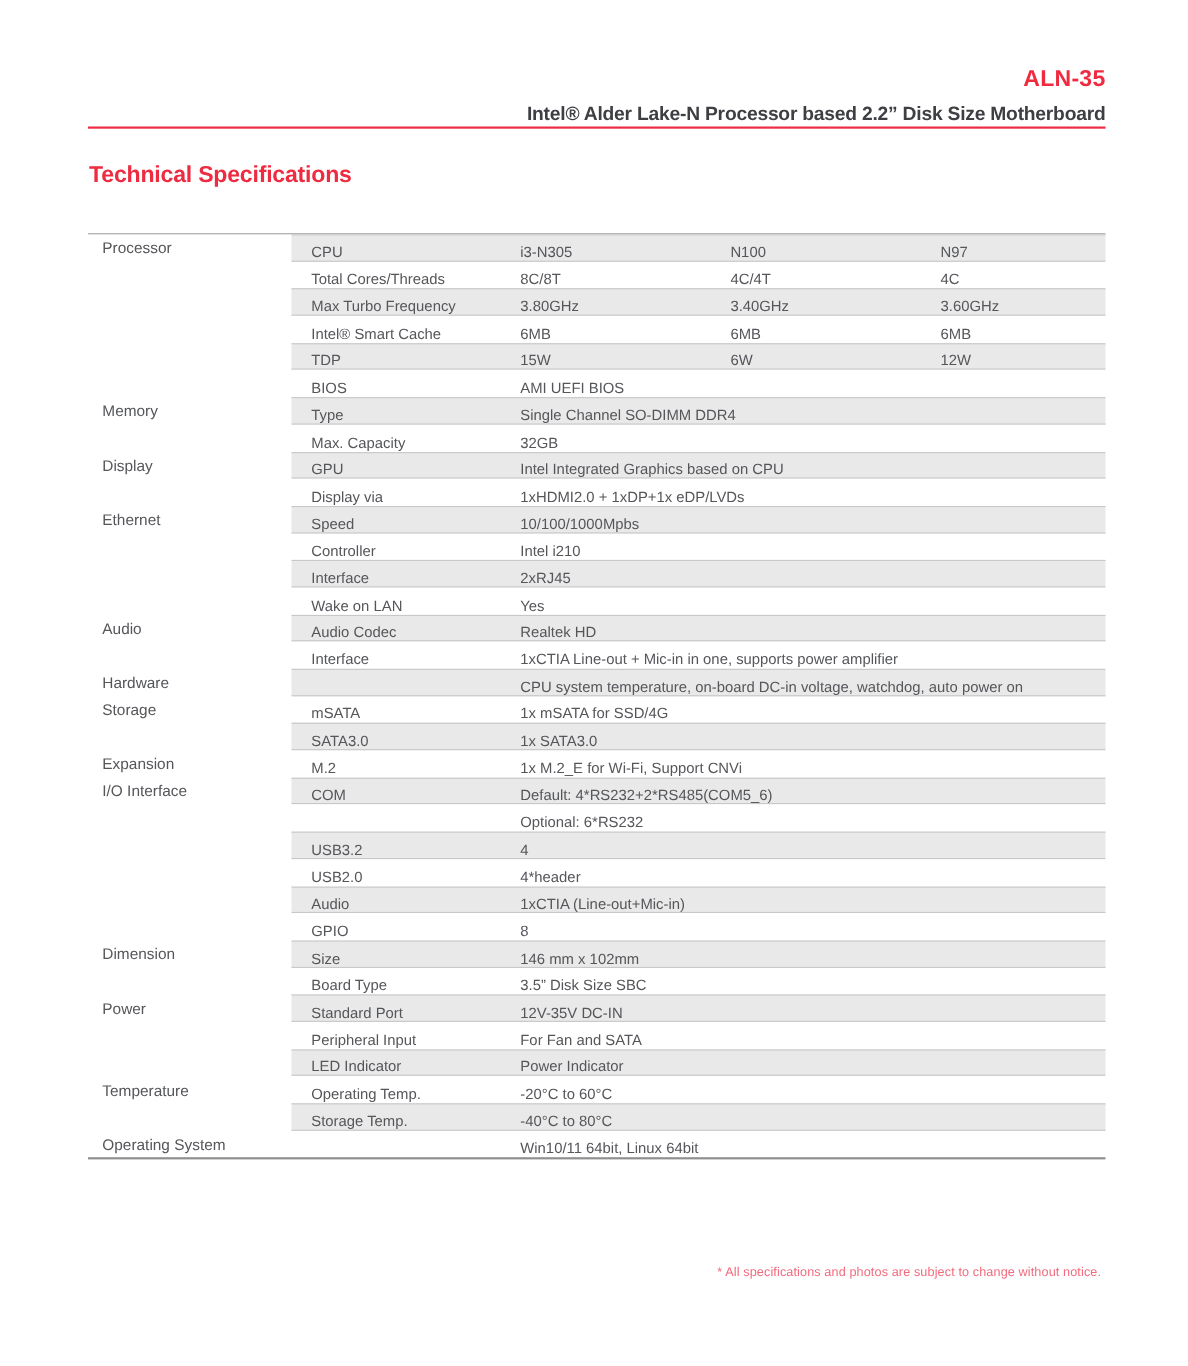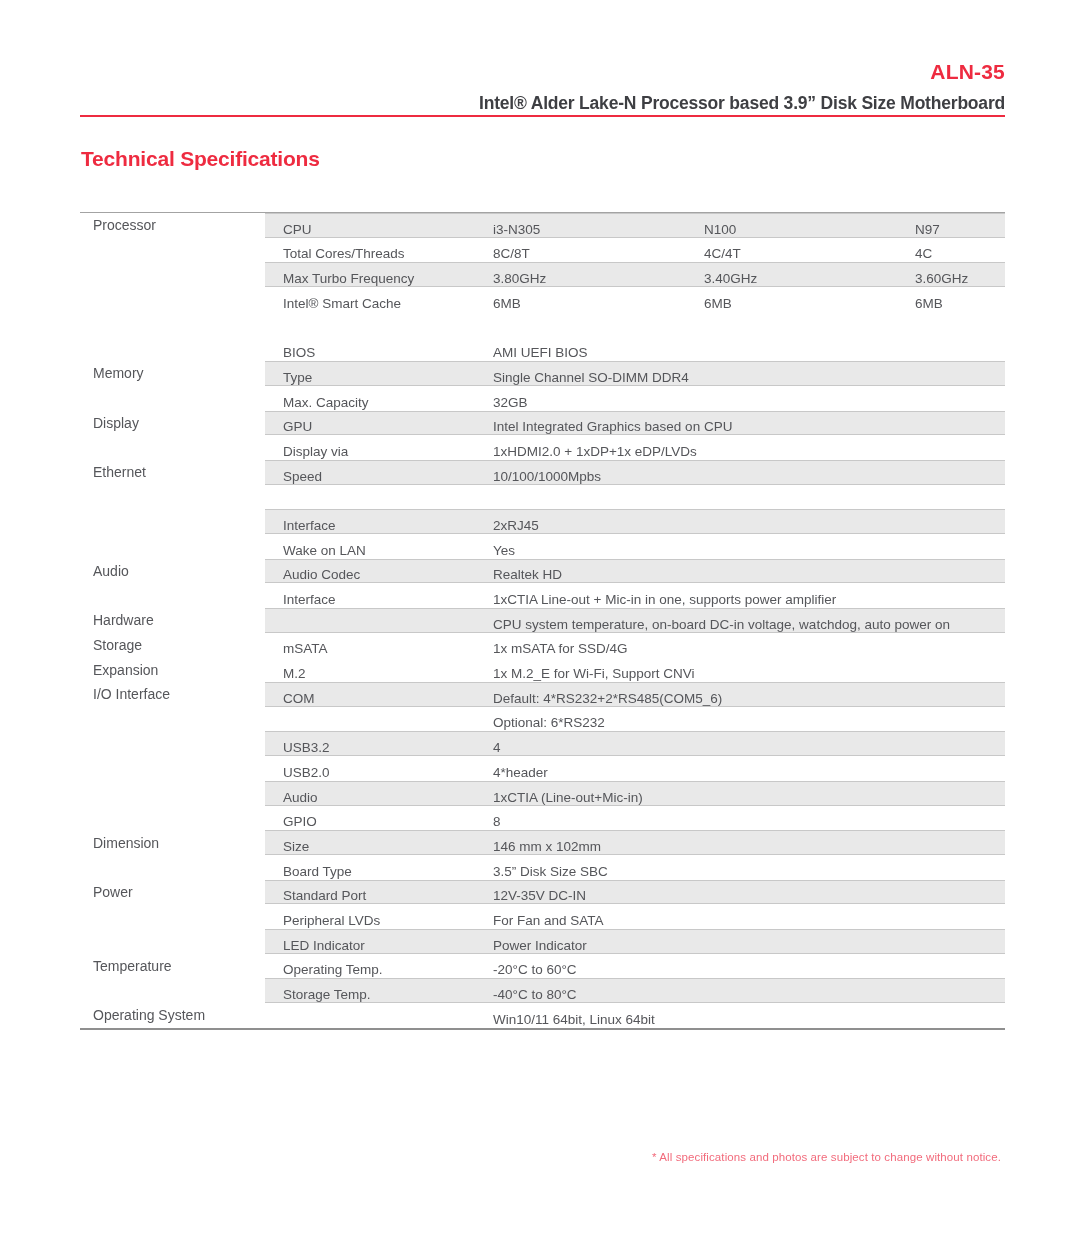--- a/index.html
+++ b/index.html
@@ -101,21 +101,20 @@
   }
   .vals{
     flex:1;
     display:flex;
   }
   .val{
     display:flex;
     align-items:center;
     white-space:nowrap;
     flex:0 0 191px;
-    margin-left:20px;
   }
   .vals .val:last-child,
   .vals .val:only-child{
     flex:1 1 auto;
   }
   .footnote{
     position:absolute;
     top:1151px;
     right:79px;
     font-size:11.5px;
@@ -123,21 +122,21 @@
     letter-spacing:0.1px;
   }
 </style>
 </head>
 <body>
 
 <div class="page">
 
   <div class="product-model">ALN-35</div>
 
-  <div class="page-subtitle">Intel® Alder Lake-N Processor based 3.9” Disk Size Motherboard</div>
+  <div class="page-subtitle">Intel® Alder Lake-N Processor based 2.2” Disk Size Motherboard</div>
 
   <div class="header-rule"></div>
 
   <div class="page-title">Technical Specifications</div>
 
   <div class="spec-table">
       <div class="row shaded">
         <div class="cat">Processor</div>
         <div class="content">
           <div class="lab">CPU</div>
@@ -176,20 +175,28 @@
           <div class="lab">Intel® Smart Cache</div>
           <div class="vals">
             <div class="val">6MB</div>
             <div class="val">6MB</div>
             <div class="val">6MB</div>
           </div>
         </div>
       </div>
       <div class="row shaded">
         <div class="cat"></div>
+        <div class="content">
+          <div class="lab">TDP</div>
+          <div class="vals">
+            <div class="val">15W</div>
+            <div class="val">6W</div>
+            <div class="val">12W</div>
+          </div>
+        </div>
       </div>
       <div class="row">
         <div class="cat"></div>
         <div class="content">
           <div class="lab">BIOS</div>
           <div class="vals">
             <div class="val">AMI UEFI BIOS</div>
           </div>
         </div>
       </div>
@@ -233,20 +240,26 @@
         <div class="cat">Ethernet</div>
         <div class="content">
           <div class="lab">Speed</div>
           <div class="vals">
             <div class="val">10/100/1000Mpbs</div>
           </div>
         </div>
       </div>
       <div class="row">
         <div class="cat"></div>
+        <div class="content">
+          <div class="lab">Controller</div>
+          <div class="vals">
+            <div class="val">Intel i210</div>
+          </div>
+        </div>
       </div>
       <div class="row shaded">
         <div class="cat"></div>
         <div class="content">
           <div class="lab">Interface</div>
           <div class="vals">
             <div class="val">2xRJ45</div>
           </div>
         </div>
       </div>
@@ -288,20 +301,29 @@
       </div>
       <div class="row">
         <div class="cat">Storage</div>
         <div class="content">
           <div class="lab">mSATA</div>
           <div class="vals">
             <div class="val">1x mSATA for SSD/4G</div>
           </div>
         </div>
       </div>
+      <div class="row shaded">
+        <div class="cat"></div>
+        <div class="content">
+          <div class="lab">SATA3.0</div>
+          <div class="vals">
+            <div class="val">1x SATA3.0</div>
+          </div>
+        </div>
+      </div>
       <div class="row">
         <div class="cat">Expansion</div>
         <div class="content">
           <div class="lab">M.2</div>
           <div class="vals">
             <div class="val">1x M.2_E for Wi-Fi, Support CNVi</div>
           </div>
         </div>
       </div>
       <div class="row shaded">
@@ -381,21 +403,21 @@
         <div class="content">
           <div class="lab">Standard Port</div>
           <div class="vals">
             <div class="val">12V-35V DC-IN</div>
           </div>
         </div>
       </div>
       <div class="row">
         <div class="cat"></div>
         <div class="content">
-          <div class="lab">Peripheral LVDs</div>
+          <div class="lab">Peripheral Input</div>
           <div class="vals">
             <div class="val">For Fan and SATA</div>
           </div>
         </div>
       </div>
       <div class="row shaded">
         <div class="cat"></div>
         <div class="content">
           <div class="lab">LED Indicator</div>
           <div class="vals">

